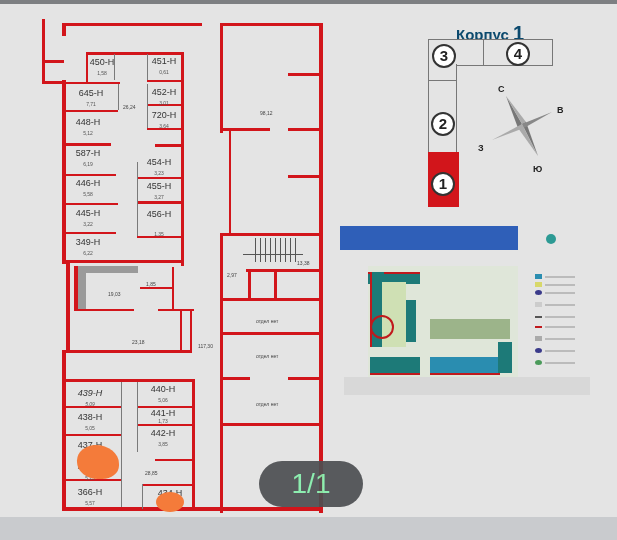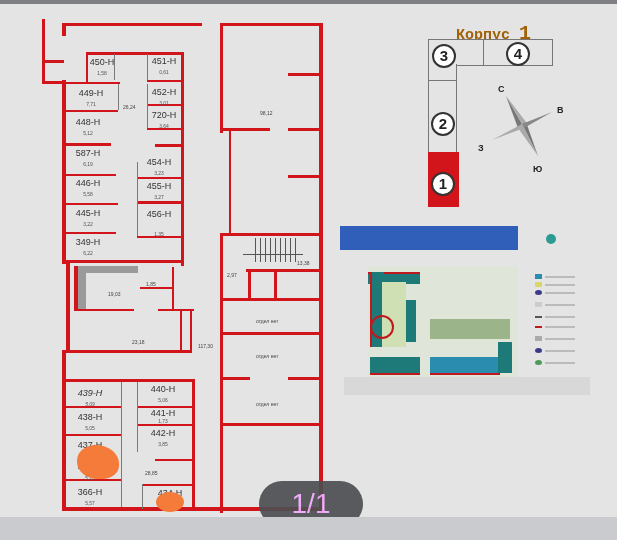--- a/index.html
+++ b/index.html
@@ -7,22 +7,22 @@
   .topbar { position:absolute; left:0; top:0; width:617px; height:4px; background:#7d7f82; }
   .bottombar { position:absolute; left:0; top:517px; width:617px; height:23px; background:#c9cbce; }
   .page { position:absolute; left:0; top:4px; width:617px; height:513px; background:#e4e4e4; }
   .w { position:absolute; background:#d2151b; }
   .g { position:absolute; background:#7a7a7a; }
   .room-label { position:absolute; font-size:9px; color:#333; text-align:center; }
   .room-label .num { display:block; font-size:9px; font-weight:normal; }
   .room-label .area { display:block; font-size:5px; color:#555; margin-top:3px; }
   .small-label { position:absolute; font-size:5px; color:#444; }
   .blob { position:absolute; background:#f47b3a; border-radius:50%; }
-  .counter { position:absolute; left:259px; top:457px; width:104px; height:46px; background:#4d4f52; border-radius:23px; color:#f0abfc; font-size:28px; text-align:center; line-height:46px; opacity:0.92;margin-top:20px; }
-  .title-k { position:absolute; left:456px; top:18px; font-size:15px; font-weight:bold; color:#a16207;font-family:Liberation Mono, monospace; }
+  .counter { position:absolute; left:259px; top:457px; width:104px; height:46px; background:#4d4f52; border-radius:23px; color:#86efac; font-size:28px; text-align:center; line-height:46px; opacity:0.92; }
+  .title-k { position:absolute; left:456px; top:18px; font-size:15px; font-weight:bold; color:#0c4a6e; }
   .title-k b { font-size:20px; }
   .sec { position:absolute; border:1.5px solid #777; background:#e4e4e4; }
   .circ { position:absolute; width:20px; height:20px; border:2px solid #333; border-radius:50%; background:#fff; font-size:15px; font-weight:bold; text-align:center; line-height:20px; color:#222; }
   .compass-l { position:absolute; font-size:9px; font-weight:bold; color:#222; }
   .note { position:absolute; left:370px; top:421px; font-size:11.5px; line-height:16px; color:#222; }
   .minimap { position:absolute; left:340px; top:220px; width:260px; height:180px; }
   .legend-row { position:absolute; left:195px; height:5px; display:flex; align-items:center; gap:3px; }
   .legend-row i { display:inline-block; width:7px; height:5px; }
   .legend-row span { display:inline-block; width:30px; height:2px; background:#bbb; }
 </style>
@@ -124,21 +124,21 @@
 
   <div class="room-label" style="left:88px;top:53px;width:28px;">
       <span class="num">450-Н</span>
       <span class="area">1,58</span>
     </div>
   <div class="room-label" style="left:149px;top:52px;width:30px;">
       <span class="num">451-Н</span>
       <span class="area">0,61</span>
     </div>
   <div class="room-label" style="left:68px;top:84px;width:46px;">
-      <span class="num">449-Н</span>
+      <span class="num">645-Н</span>
       <span class="area">7,71</span>
     </div>
   <div class="room-label" style="left:149px;top:83px;width:30px;">
       <span class="num">452-Н</span>
       <span class="area">3,01</span>
     </div>
   <div class="room-label" style="left:149px;top:106px;width:30px;">
       <span class="num">720-Н</span>
       <span class="area">3,64</span>
     </div>

